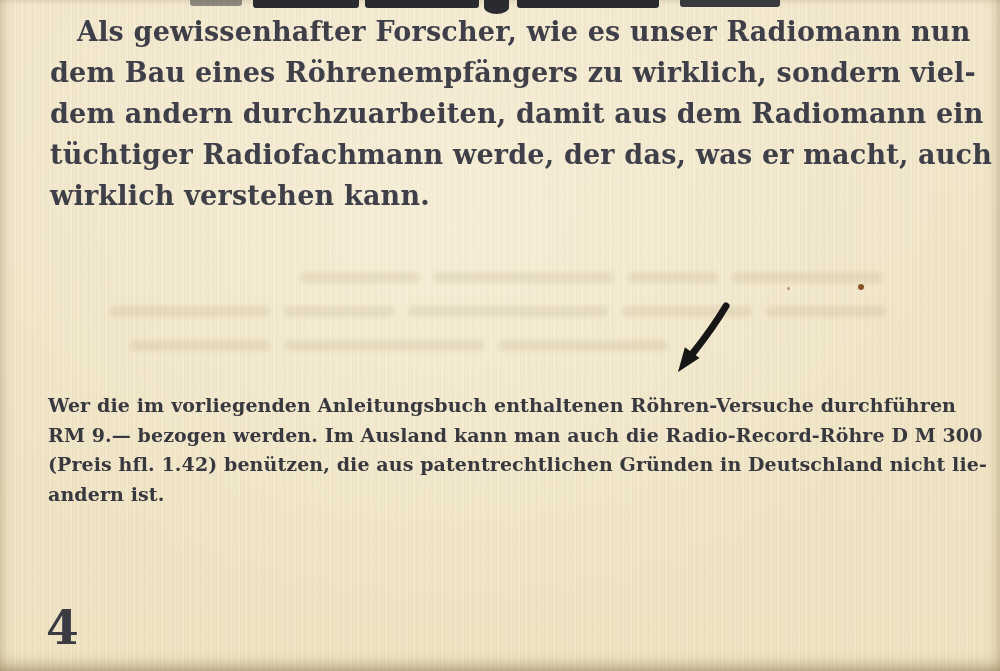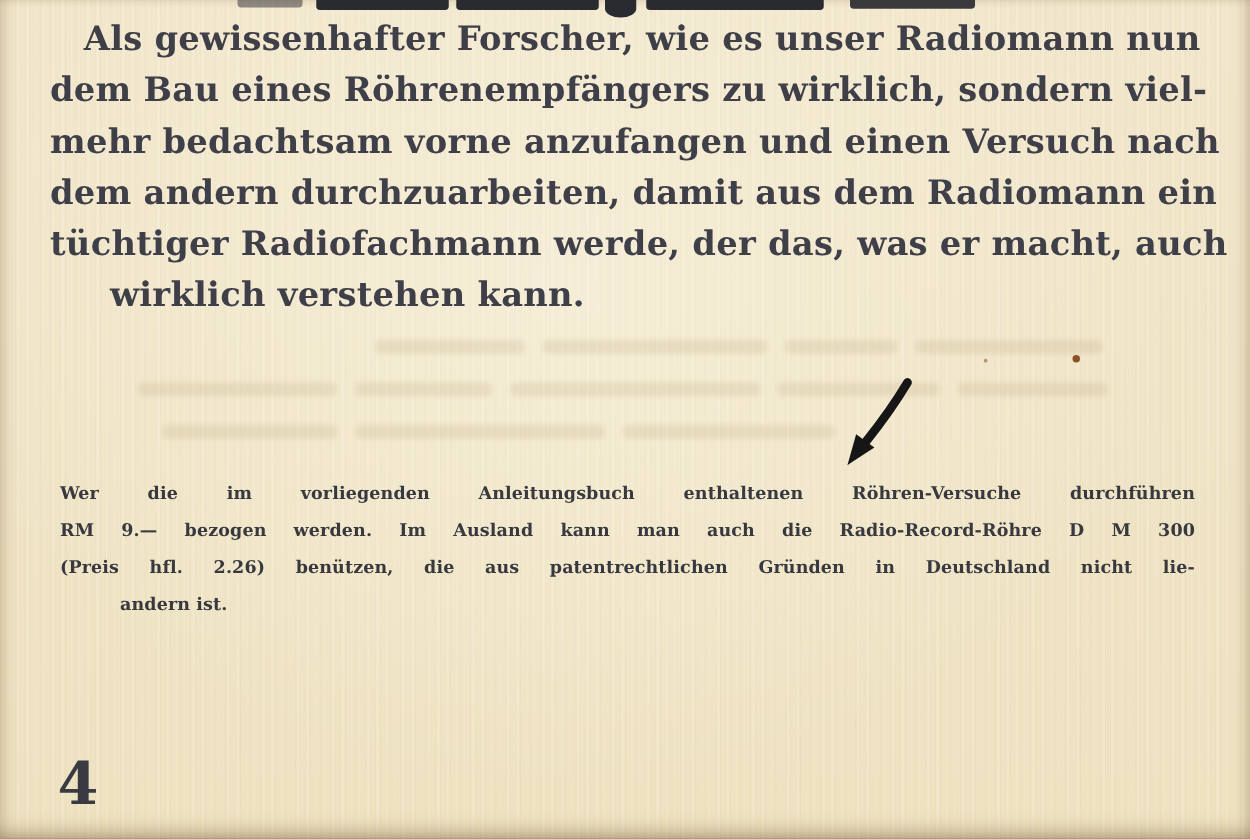--- a/index.html
+++ b/index.html
@@ -28,32 +28,32 @@
   .frag.fG{left:484px;width:25px;height:14px;border-radius:0 0 55% 55%;}
   .frag.fD{left:517px;width:142px;height:8px;}
   .frag.fE{left:680px;width:100px;height:7px;opacity:.92;}
 
   .para{position:absolute;color:#3f3f49;}
   .para .ln{
     text-align:justify;
     text-align-last:justify;
     white-space:nowrap;
   }
-  .para .ln.last{text-align-last:left;margin-left:48px;}
+  .para .ln.last{text-align-last:left;}
 
   #main-paragraph{
-    left:40px;top:11px;width:905px;
+    left:50px;top:11px;width:905px;
     font-size:27px;font-weight:bold;line-height:41px;
     letter-spacing:.2px;
   }
   #main-paragraph .ln.first{padding-left:27px;}
 
   #note-paragraph{
-    left:48px;top:381px;width:908px;
-    font-size:14px;font-weight:bold;line-height:29.5px;
+    left:48px;top:391px;width:908px;
+    font-size:19px;font-weight:bold;line-height:29.5px;
     color:#38383f;letter-spacing:.1px;
   }
 
   #page-number{
     position:absolute;left:46px;top:604px;
     font-size:47px;font-weight:bold;line-height:48px;color:#3a3a42;
   }
 
   #arrow{position:absolute;left:668px;top:300px;width:75px;height:80px;}
 
@@ -78,21 +78,20 @@
     <div class="frag fB"></div>
     <div class="frag fC"></div>
     <div class="frag fG"></div>
     <div class="frag fD"></div>
     <div class="frag fE"></div>
   </div>
 
   <div id="main-paragraph" class="para">
     <div class="ln first">Als gewissenhafter Forscher, wie es unser Radiomann nun</div>
     <div class="ln">dem Bau eines Röhrenempfängers zu wirklich, sondern viel-</div>
-    <div class="ln">mehr bedachtsam vorne anzufangen und einen Versuch nach</div>
     <div class="ln">dem andern durchzuarbeiten, damit aus dem Radiomann ein</div>
     <div class="ln">tüchtiger Radiofachmann werde, der das, was er macht, auch</div>
     <div class="ln last">wirklich verstehen kann.</div>
   </div>
 
   <div id="ghost1" class="ghost">
     <span style="width:120px"></span><span style="width:180px"></span><span style="width:90px"></span><span style="width:150px"></span>
   </div>
   <div id="ghost2" class="ghost">
     <span style="width:160px"></span><span style="width:110px"></span><span style="width:200px"></span><span style="width:130px"></span><span style="width:120px"></span>
@@ -106,19 +105,19 @@
 
   <svg id="arrow" viewBox="0 0 75 80">
     <path d="M58,6 C49,21 37,38 25,53" fill="none" stroke="#161616" stroke-width="7" stroke-linecap="round"></path>
     <polygon points="10,72 31.5,57.9 16.9,47.3" fill="#161616"></polygon>
     <polygon points="10,72 24,60 20,52" fill="#161616"></polygon>
   </svg>
 
   <div id="note-paragraph" class="para">
     <div class="ln">Wer die im vorliegenden Anleitungsbuch enthaltenen Röhren-Versuche durchführen</div>
     <div class="ln">RM 9.— bezogen werden. Im Ausland kann man auch die Radio-Record-Röhre D M 300</div>
-    <div class="ln">(Preis hfl. 2.26) benützen, die aus patentrechtlichen Gründen in Deutschland nicht lie-</div>
+    <div class="ln">(Preis hfl. 1.42) benützen, die aus patentrechtlichen Gründen in Deutschland nicht lie-</div>
     <div class="ln last">andern ist.</div>
   </div>
 
   <div id="page-number">4</div>
 
 </div>
 
 </body></html>

